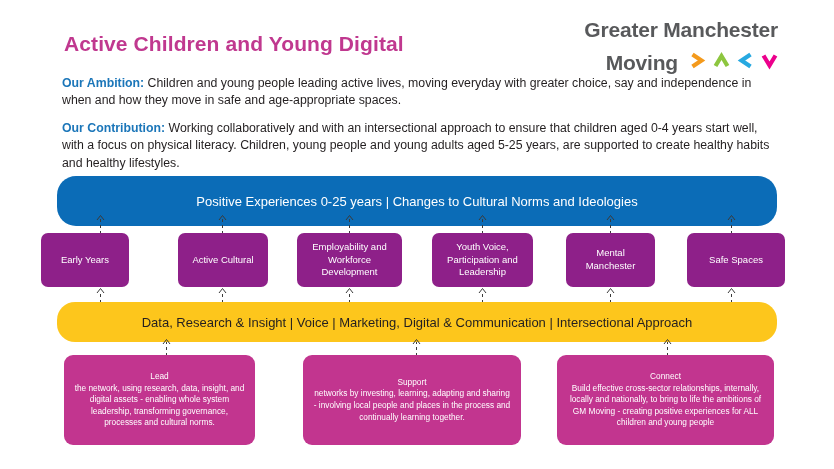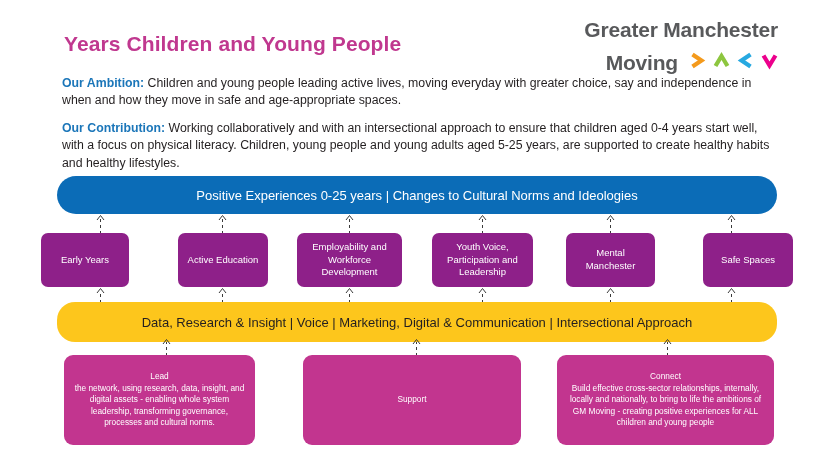--- a/index.html
+++ b/index.html
@@ -82,21 +82,21 @@
     left: 57px;
     width: 720px;
     display: flex;
     align-items: center;
     justify-content: center;
     box-sizing: border-box;
     text-align: center;
   }
   .banner-blue {
     top: 176px;
-    height: 38px;
+    height: 50px;
     background: #0b6cb7;
     border-radius: 19px;
     color: #ffffff;
     font-size: 13px;
     font-weight: 400;
   }
   .banner-yellow {
     top: 302px;
     height: 40px;
     background: #fdc61c;
@@ -149,21 +149,21 @@
   .conn {
     position: absolute;
     width: 9px;
     overflow: visible;
   }
   .conn svg { display: block; }
 </style>
 </head>
 <body>
 
-<div class="page-title">Years Children and Young People</div>
+<div class="page-title">Active Children and Young Digital</div>
 
 <div class="logo">
   <span class="logo-line1">Greater Manchester</span>
   <span class="logo-row2">
     <span class="logo-line2">Moving</span>
     <span class="chevs">
       <span class="chev">
         <svg width="17" height="19" viewBox="0 0 17 19" aria-hidden="true">
           <polyline points="3.5,3.5 12.5,9.5 3.5,15.5" fill="none" stroke="#f49a1c" stroke-width="4.2" stroke-linecap="butt" stroke-linejoin="miter"></polyline>
         </svg>
@@ -232,32 +232,32 @@
     <svg width="9" height="20">
       <line x1="4.5" y1="20" x2="4.5" y2="4" stroke="#3a3a3a" stroke-width="1" stroke-dasharray="3 3"></line>
       <polyline points="1,6 4.5,1.5 8,6" fill="none" stroke="#3a3a3a" stroke-width="1"></polyline>
     </svg>
   </div>
 
 <div class="pillar" style="left:41px;  width:88px;">
   <span>Early Years</span>
 </div>
 <div class="pillar" style="left:178px; width:90px;">
-  <span>Active Education</span>
+  <span>Active Cultural</span>
 </div>
 <div class="pillar" style="left:297px; width:105px;">
   <span>Employability and Workforce Development</span>
 </div>
 <div class="pillar" style="left:432px; width:101px;">
   <span>Youth Voice, Participation and Leadership</span>
 </div>
 <div class="pillar" style="left:566px; width:89px;">
   <span>Mental Manchester</span>
 </div>
-<div class="pillar" style="left:687px; width:90px;margin-left:16px;">
+<div class="pillar" style="left:687px; width:98px;">
   <span>Safe Spaces</span>
 </div>
 
 <div class="conn" style="left:96px;  top:287px;">
     <svg width="9" height="16">
       <line x1="4.5" y1="16" x2="4.5" y2="4" stroke="#3a3a3a" stroke-width="1" stroke-dasharray="3 3"></line>
       <polyline points="1,6 4.5,1.5 8,6" fill="none" stroke="#3a3a3a" stroke-width="1"></polyline>
     </svg>
   </div>
 <div class="conn" style="left:218px; top:287px;">
@@ -313,17 +313,18 @@
       <polyline points="1,6 4.5,1.5 8,6" fill="none" stroke="#3a3a3a" stroke-width="1"></polyline>
     </svg>
   </div>
 
 <div class="action" style="left:64px;  width:191px;">
   <span class="action-title">Lead</span>
   <span class="action-body">the network, using research, data, insight, and digital assets - enabling whole system leadership, transforming governance, processes and cultural norms.</span>
 </div>
 <div class="action" style="left:303px; width:218px;">
   <span class="action-title">Support</span>
+  <span class="action-body">networks by investing, learning, adapting and sharing - involving local people and places in the process and continually learning together.</span>
 </div>
 <div class="action" style="left:557px; width:217px;">
   <span class="action-title">Connect</span>
   <span class="action-body">Build effective cross-sector relationships, internally, locally and nationally, to bring to life the ambitions of GM Moving - creating positive experiences for ALL children and young people</span>
 </div>
 
 </body></html>

